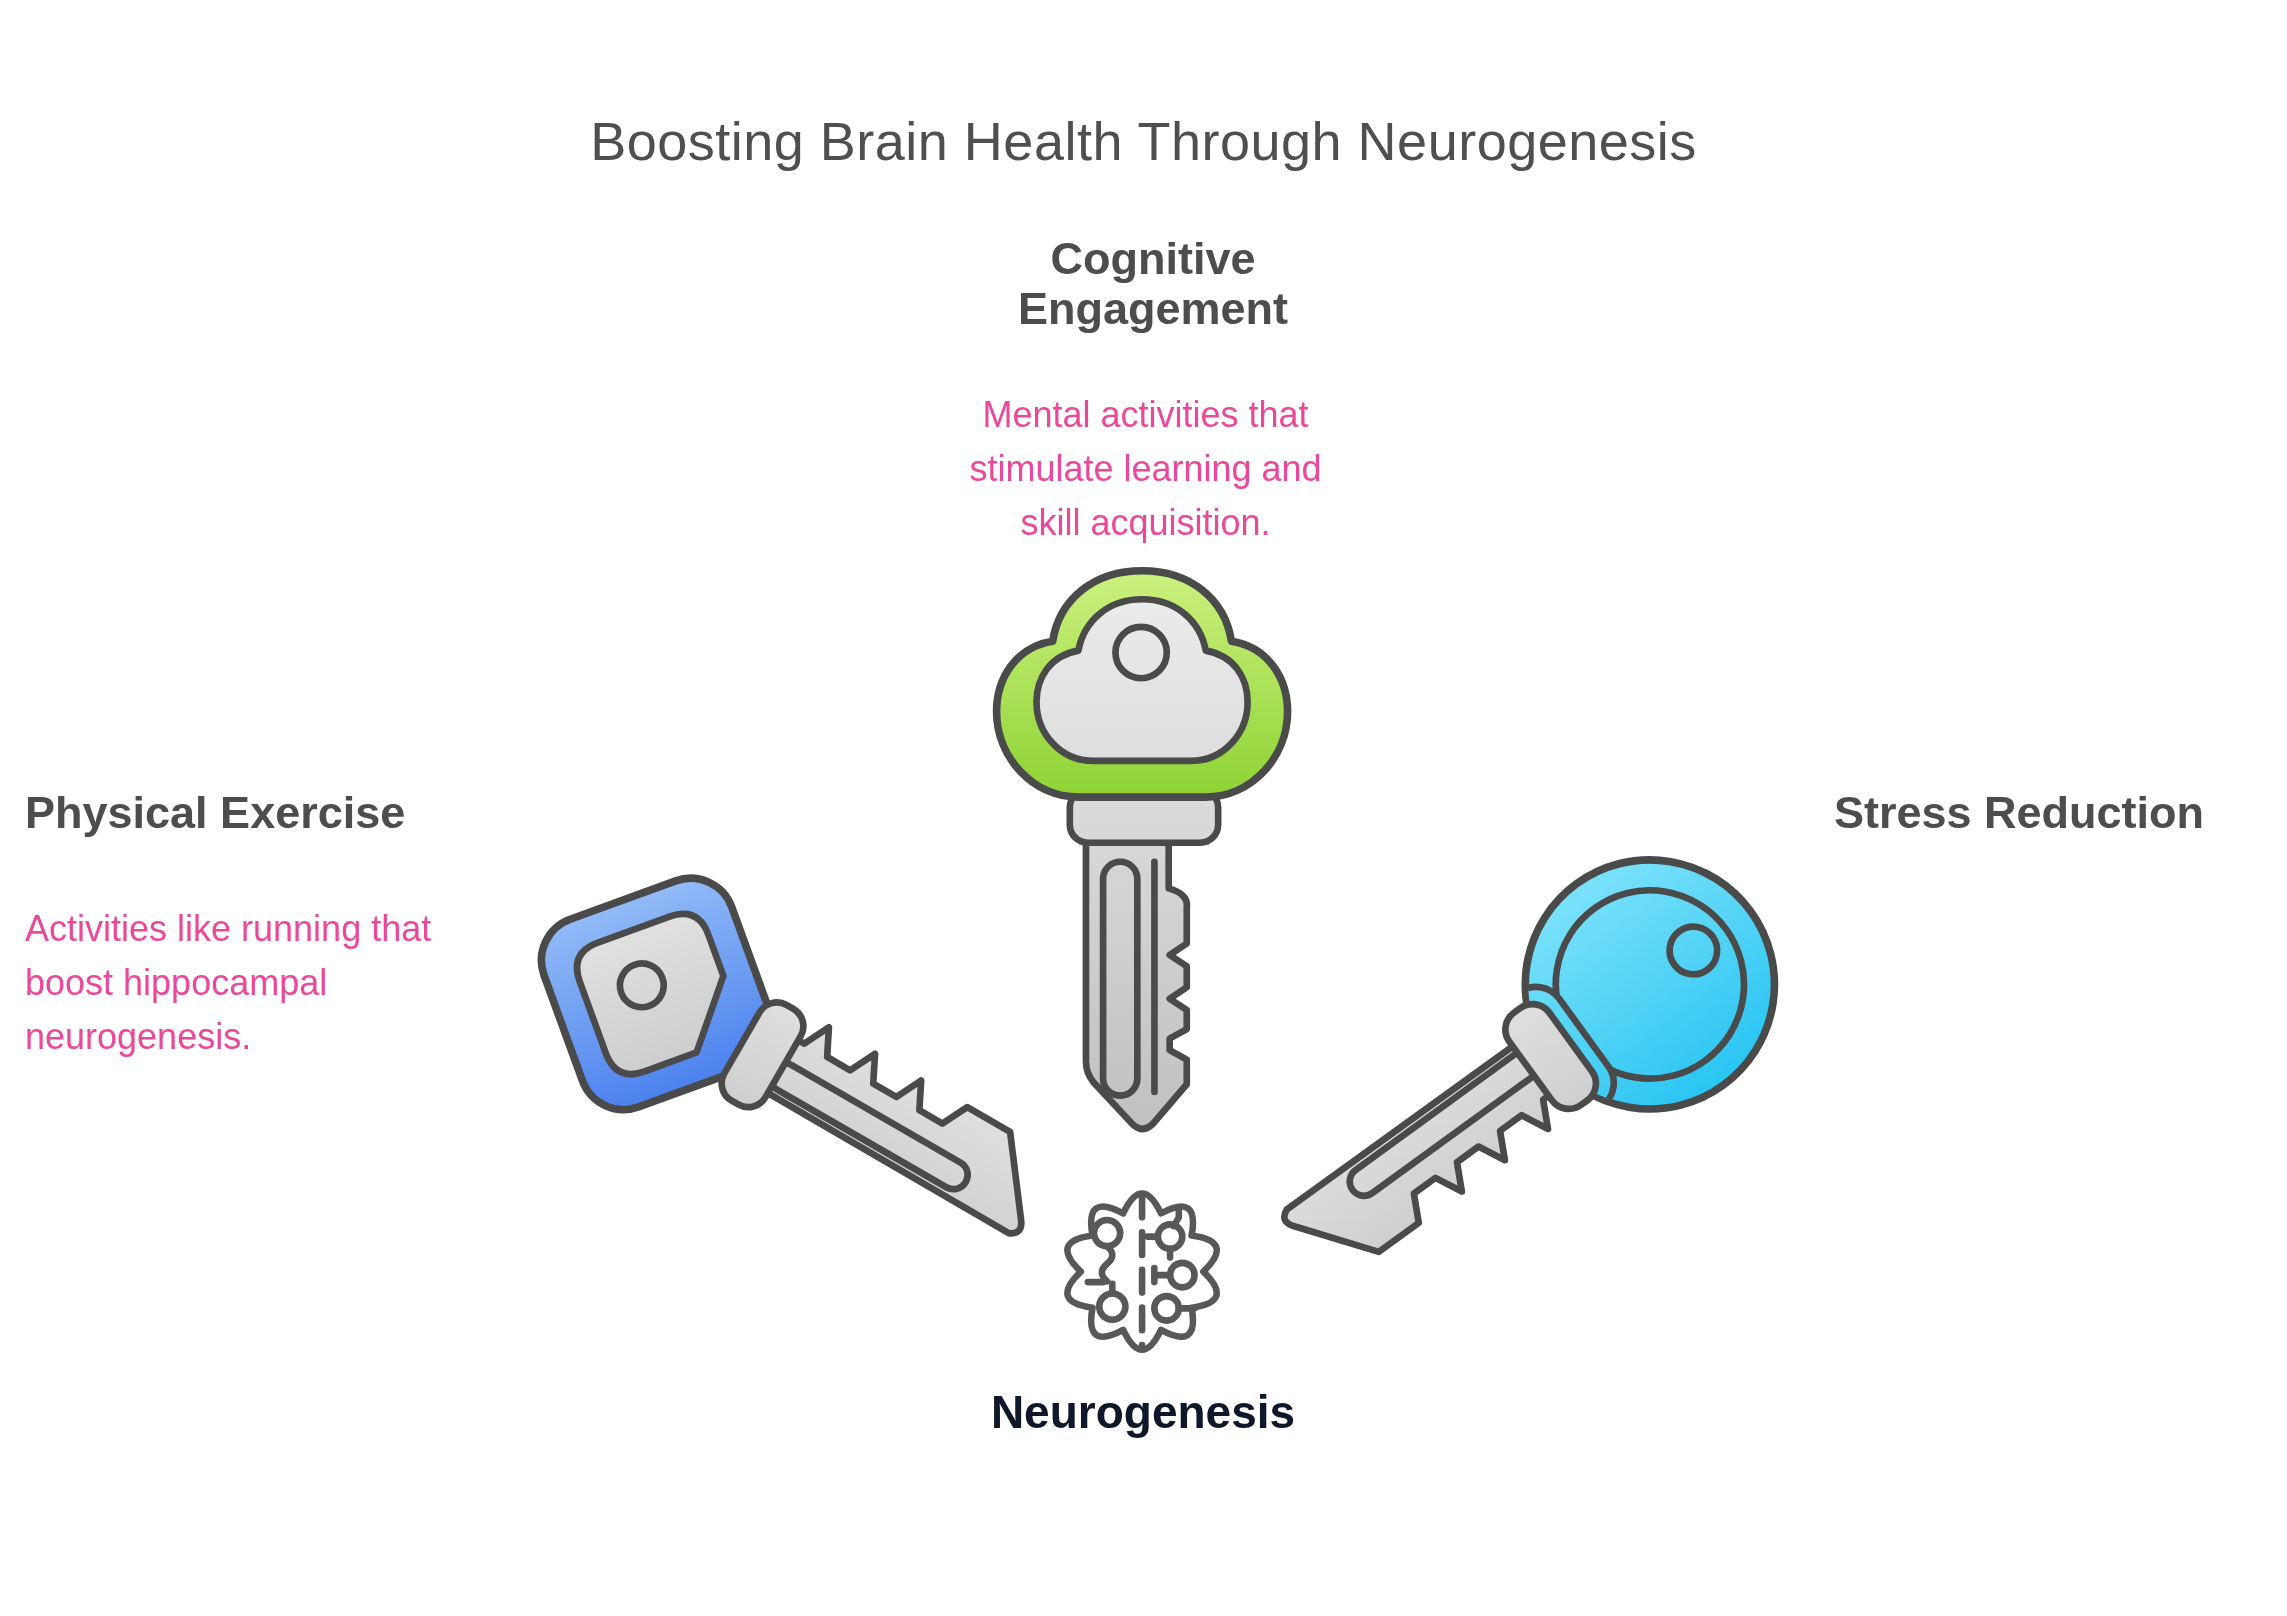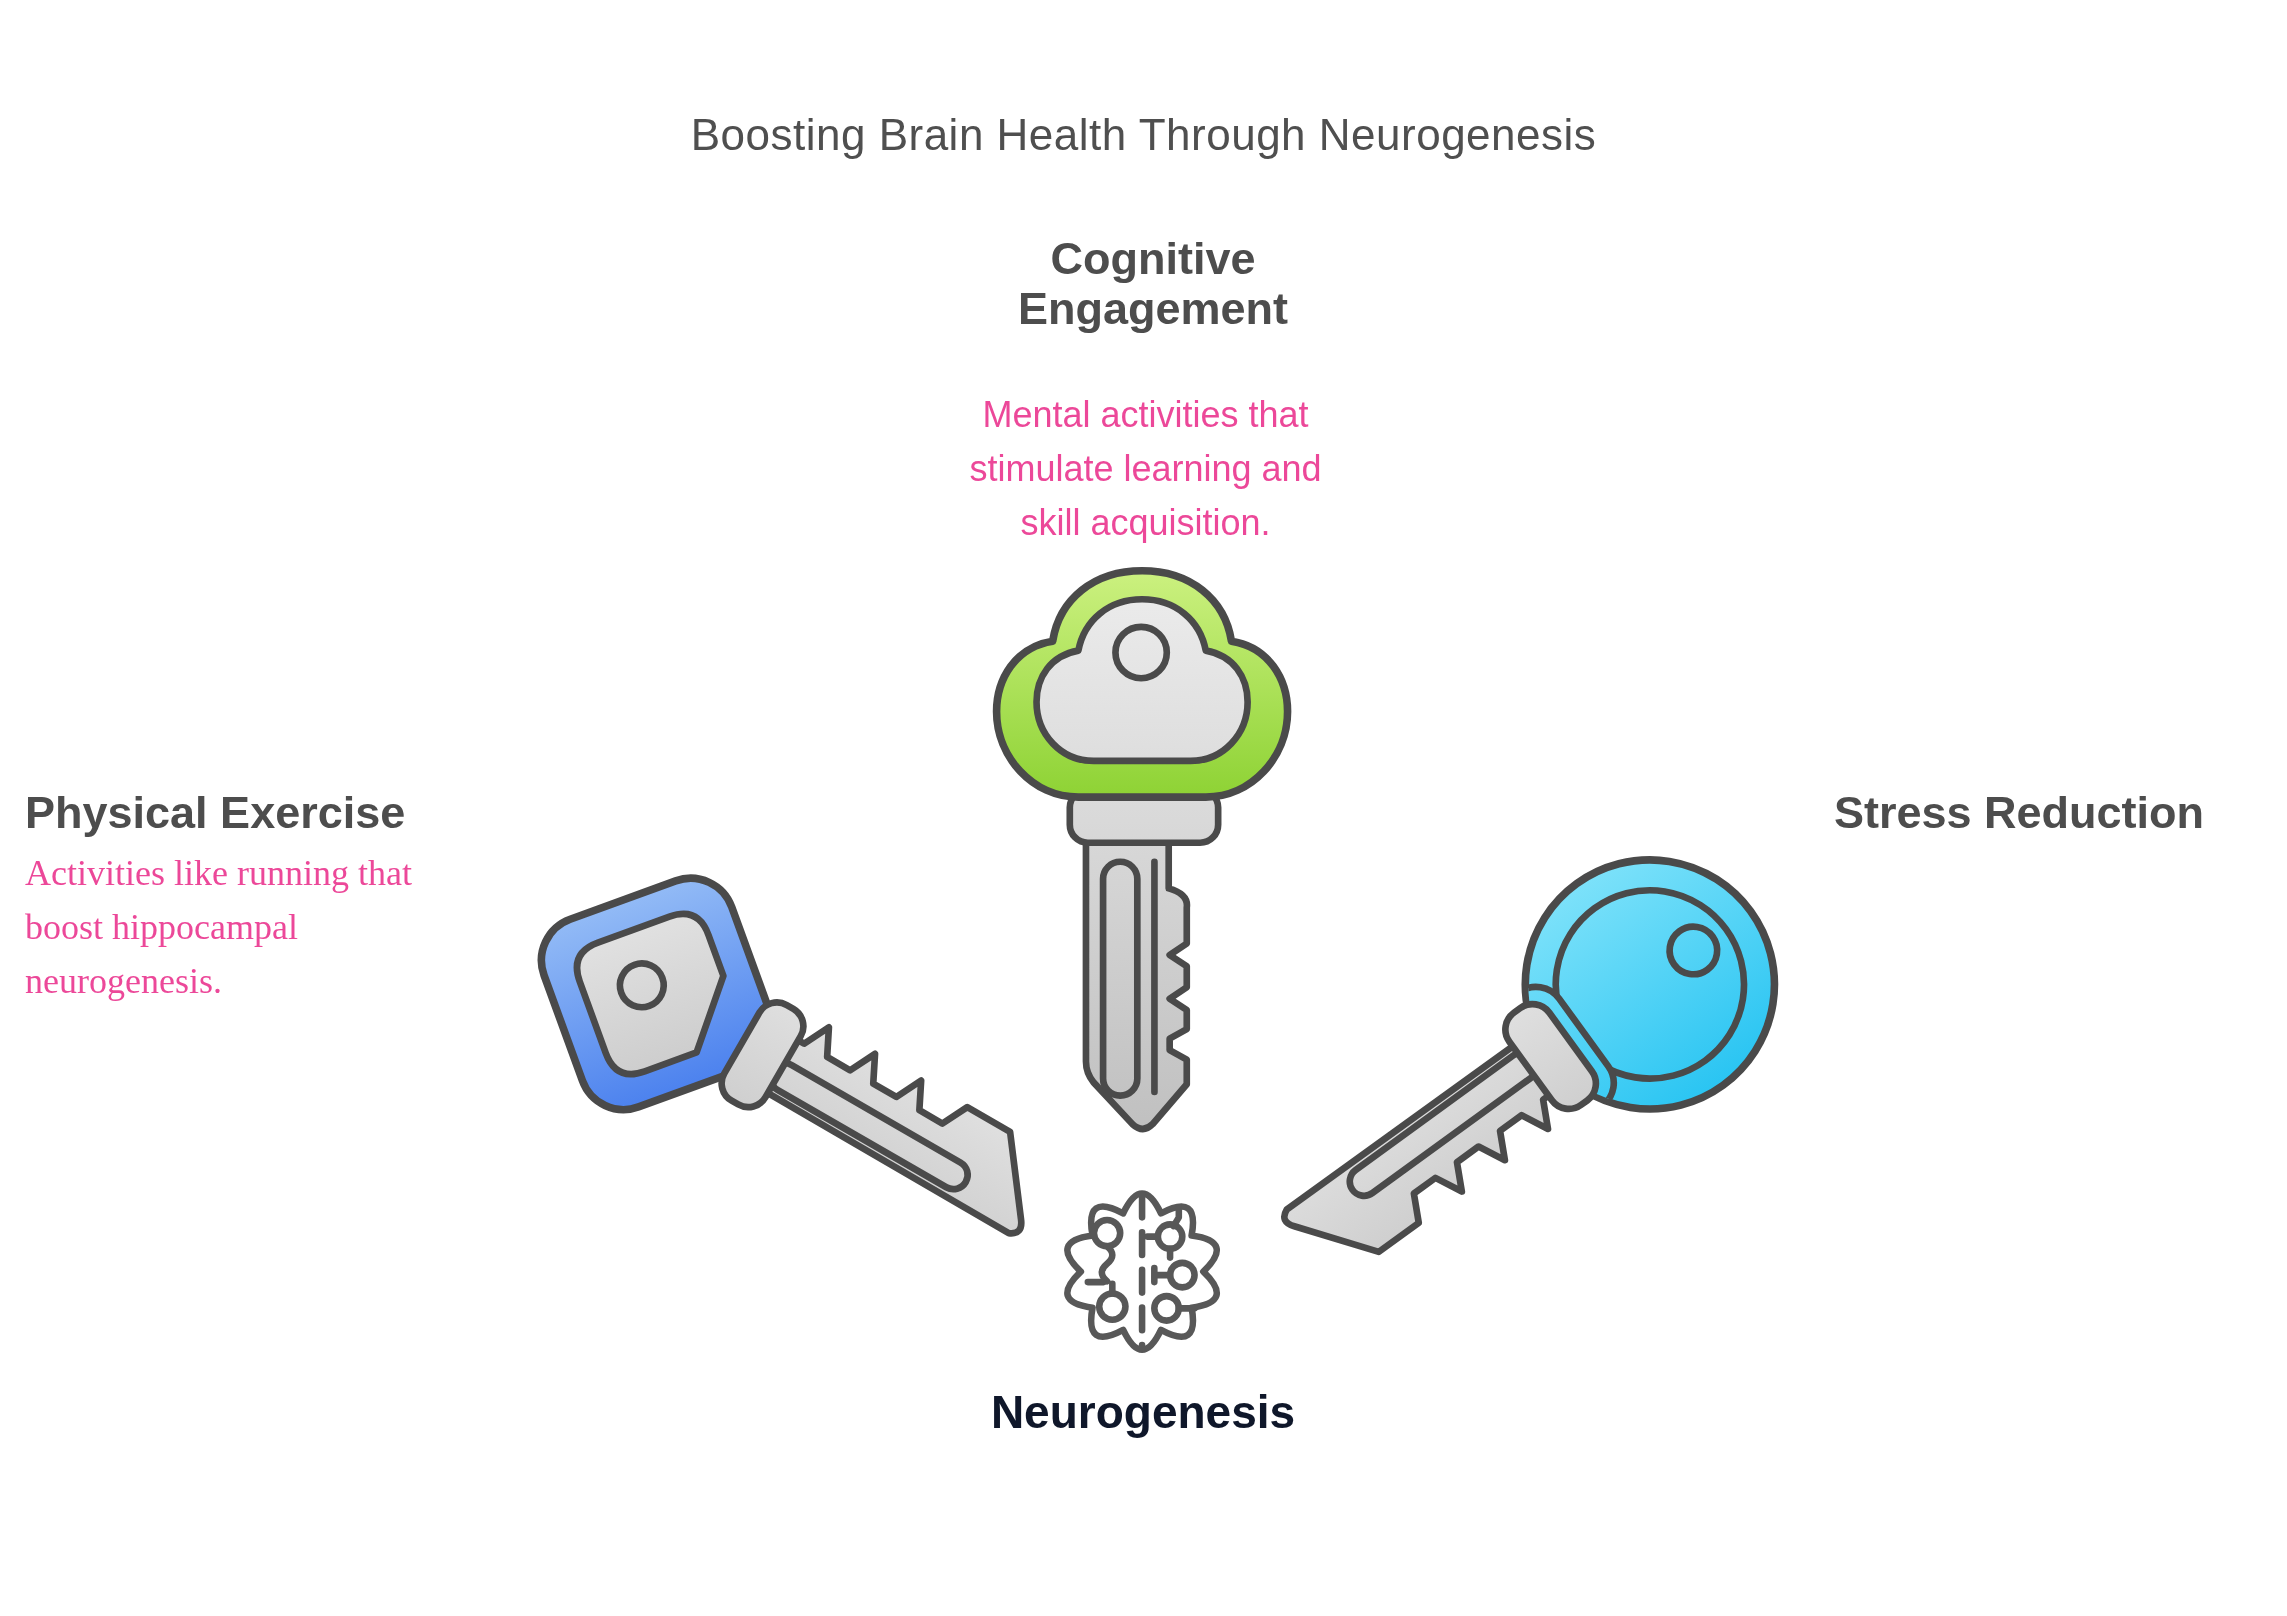--- a/index.html
+++ b/index.html
@@ -1,27 +1,27 @@
 <!DOCTYPE html>
 <html style="font-size:15px"><head>
 <meta charset="utf-8">
 <style>
   html,body{margin:0;padding:0;background:#ffffff;}
   #canvas{position:relative;width:2287px;height:1617px;background:#ffffff;overflow:hidden;
           font-family:"Liberation Sans", sans-serif;}
   .abs{position:absolute;}
-  .title{left:0;right:0;top:110px;text-align:center;font-size:44px;font-weight:400;
+  .title{left:0;right:0;top:110px;text-align:center;font-size:54px;font-weight:400;
          color:#4f4f4f;letter-spacing:0.5px;}
   .node-heading{font-weight:700;font-size:45px;color:#4d4d4d;line-height:50px;}
   .node-desc{font-size:36px;color:#ec4899;line-height:54px;}
   .cog-heading{left:963px;width:380px;top:234px;text-align:center;}
   .cog-desc{left:946px;width:399px;top:388px;text-align:center;}
   .phys-block{left:25px;width:418px;text-align:left;}
   .phys-heading{top:788px;}
-  .phys-desc{top:846px;font-family:Liberation Serif, serif;}
+  .phys-desc{top:902px;}
   .stress-block{left:1834px;width:390px;text-align:left;}
   .stress-heading{top:788px;width:476px;}
   .stress-desc{top:873px;}
   .neuro-label{left:905px;width:476px;top:1385px;text-align:center;font-size:46px;
                font-weight:700;color:#0f172a;}
   svg{overflow:visible;display:block;}
 </style>
 </head>
 <body>
 

